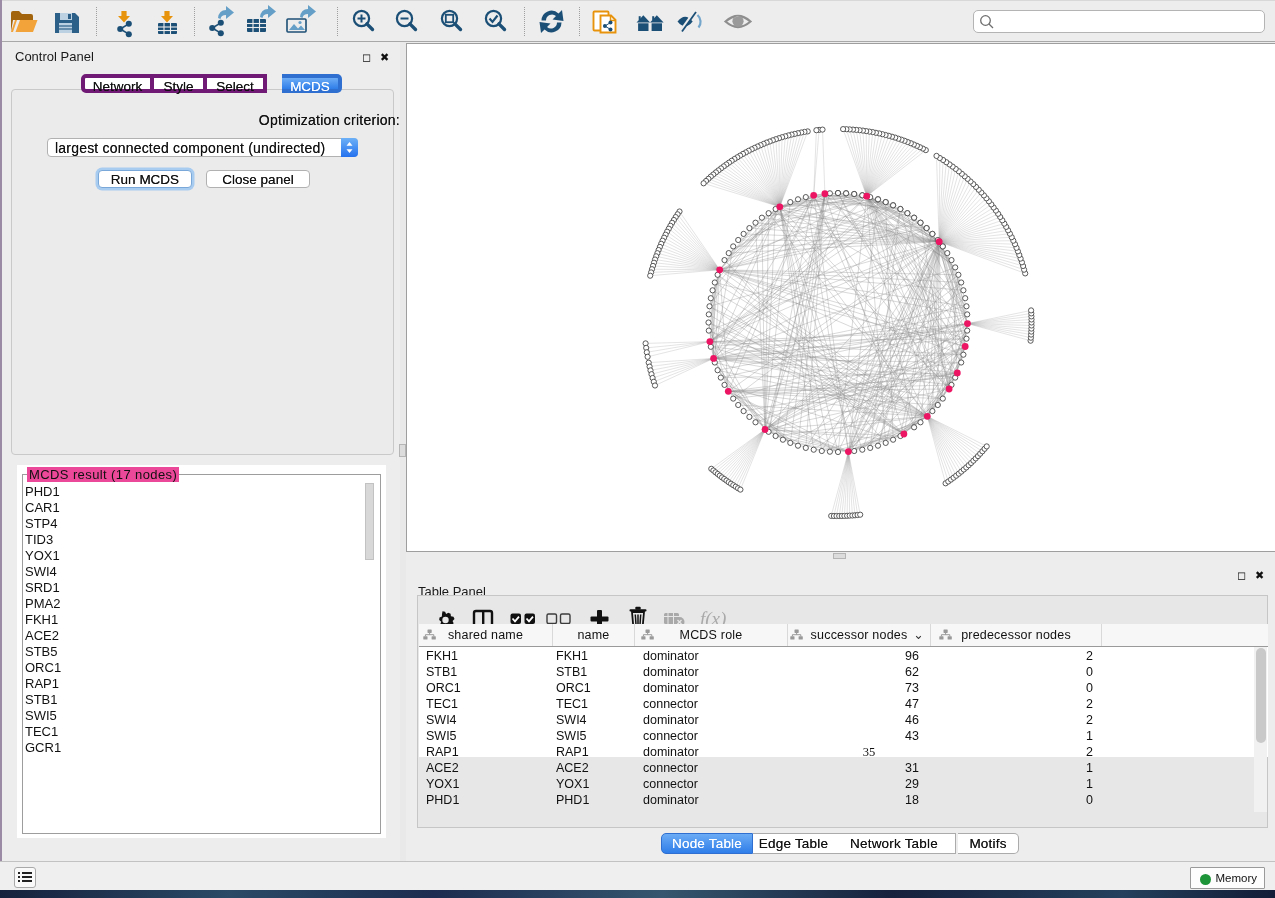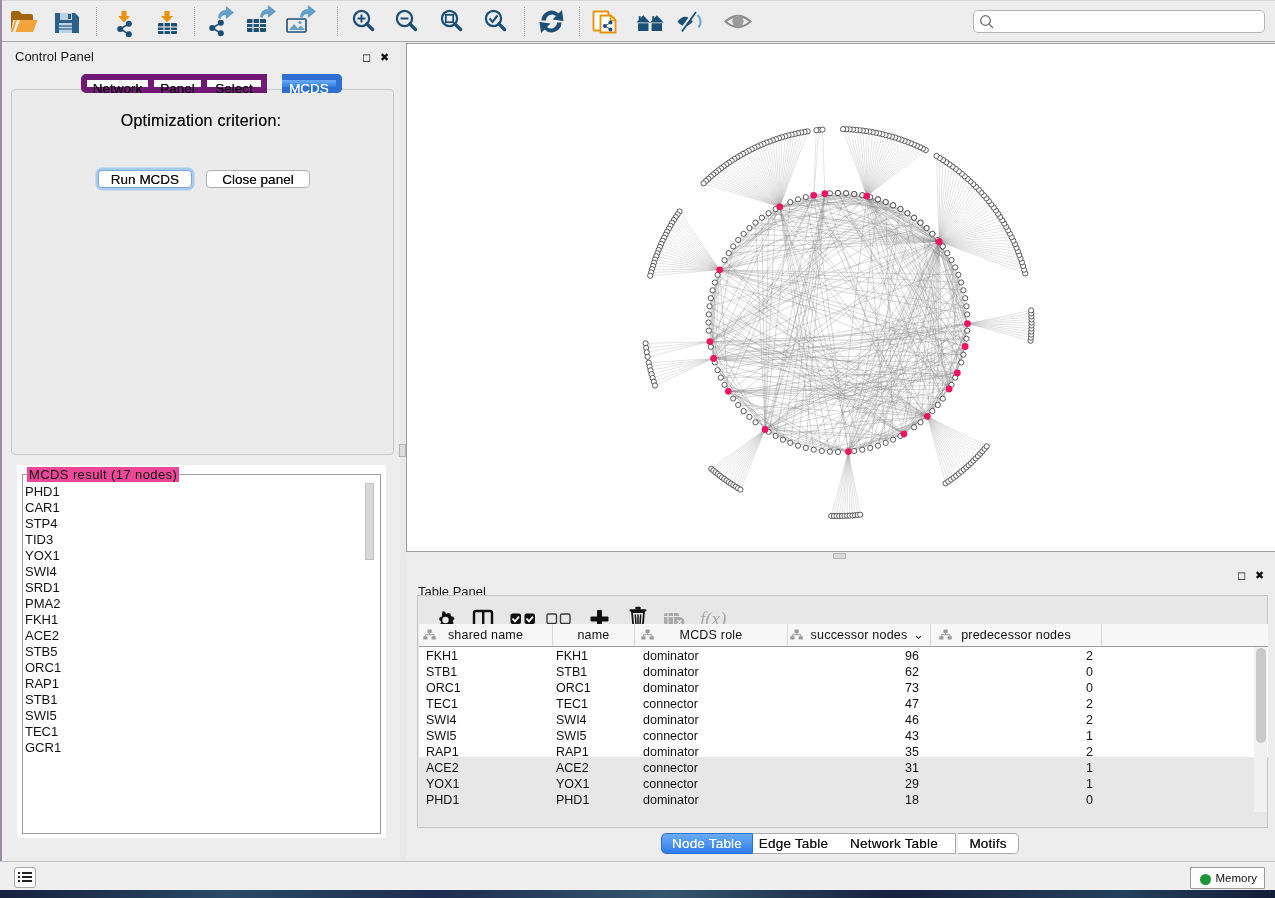--- a/index.html
+++ b/index.html
@@ -10,24 +10,24 @@
 .tsep{position:absolute;top:6px;height:29px;width:0;border-left:1px dotted #9f9f9f;}
 #searchbox{position:absolute;left:973px;top:9px;width:292px;height:23px;background:#fff;border:1px solid #b4b4b4;border-radius:5px;}
 
 #ledge{left:0;top:0;width:2px;height:890px;background:#9b8ba4;}
 #bstrip{left:0;top:890px;width:1275px;height:8px;background:linear-gradient(90deg,#16213d,#2a4a66 18%,#1d2c50 34%,#35566e 52%,#16213d 70%,#24405c 88%,#121c36);}
 
 #cpanel{left:2px;top:42px;width:398px;height:819px;background:#ededed;}
 #cp-title{left:13px;top:7px;font-size:13px;color:#1a1a1a;}
 .wicon{position:absolute;top:9px;font-size:11px;color:#111;}
 #cp-tabs{left:79px;top:32px;height:19px;}
-.tab{position:absolute;top:0;height:19px;border:6px solid #701a75;background:#fff;font-size:13.5px;color:#111;text-align:center;line-height:18px;text-shadow:0 0 0.45px rgba(0,0,0,0.75);}
+.tab{position:absolute;top:0;height:19px;border:4px solid #701a75;background:#fff;font-size:13.5px;color:#111;text-align:center;line-height:18px;text-shadow:0 0 0.45px rgba(0,0,0,0.75);}
 .tab.sel{background:linear-gradient(#6cacf5,#2e7de9);color:#fff;border-color:#2e6fd0;text-shadow:0 0 0.45px rgba(255,255,255,0.8);}
 #cp-box{left:9px;top:47px;width:383px;height:366px;border:1px solid #c9c9c9;border-radius:4px;background:#ebebeb;}
-#opt-label{left:0;top:70px;width:398px;text-align:center;font-size:16px;letter-spacing:0.25px;color:#111;text-shadow:0 0 0.45px rgba(0,0,0,0.75);}
+#opt-label{left:0;top:70px;width:398px;text-align:right;font-size:14px;letter-spacing:0.25px;color:#111;text-shadow:0 0 0.45px rgba(0,0,0,0.75);}
 #dd{left:45px;top:96px;width:311px;height:19px;background:#fff;border:1px solid #b1b1b1;border-radius:4px;}
 #dd-txt{position:absolute;left:7px;top:1px;font-size:14px;letter-spacing:0.2px;color:#111;line-height:17px;text-shadow:0 0 0.45px rgba(0,0,0,0.7);}
 #dd-btn{position:absolute;right:-1px;top:-1px;width:17px;height:19px;border-radius:0 4px 4px 0;background:linear-gradient(#6db1f7,#2471ee);}
 .btn{position:absolute;height:18px;background:#fff;border:1px solid #b1b1b1;border-radius:4px;font-size:13.5px;color:#111;text-align:center;line-height:17px;text-shadow:0 0 0.45px rgba(0,0,0,0.75);}
 #btn-run{left:96px;top:128px;width:94px;box-shadow:0 0 0 2.5px #a8cbf0;border-color:#7aa8d8;}
 #btn-close{left:204px;top:128px;width:104px;}
 
 #fs-white{left:15px;top:423px;width:369px;height:373px;background:#fff;}
 #fs-border{left:20px;top:432px;width:359px;height:360px;border:1px solid #9d9d9d;}
 #fs-legend{left:25px;top:425px;background:#ec4899;font-size:13px;letter-spacing:0.4px;color:#111;padding:0 2px;}
@@ -190,25 +190,32 @@
 <div class="abs" id="ledge"></div>
 <div class="abs" id="bstrip"></div>
 
 <div class="abs" id="cpanel">
   <div class="abs" id="cp-title">Control Panel</div>
   <div class="wicon" style="left:360px;">◻</div>
   <div class="wicon" style="left:378px;">✖</div>
   <div class="abs" id="cp-box"></div>
   <div class="abs" id="cp-tabs">
     <div class="tab" style="left:0px;width:73px;border-radius:5px 0 0 5px;">Network</div>
-    <div class="tab" style="left:73px;width:53px;border-left:none;">Panel</div>
+    <div class="tab" style="left:73px;width:53px;border-left:none;">Style</div>
     <div class="tab" style="left:126px;width:60px;border-left:none;">Select</div>
     <div class="tab sel" style="left:186px;width:60px;border-left:none;border-radius:0 5px 5px 0;margin-left:15px;">MCDS</div>
   </div>
   <div class="abs" id="opt-label">Optimization criterion:</div>
+  <div class="abs" id="dd">
+      <span id="dd-txt">largest connected component (undirected)</span>
+      <span id="dd-btn"><svg width="17" height="19" viewBox="0 0 17 19">
+          <path d="M8.5 4 L11.5 7.8 H5.5 z" fill="#fff"></path>
+          <path d="M8.5 15 L11.5 11.2 H5.5 z" fill="#fff"></path>
+        </svg></span>
+    </div>
   <div class="btn" id="btn-run">Run MCDS</div>
   <div class="btn" id="btn-close">Close panel</div>
   <div class="abs" id="fs-white"></div>
   <div class="abs" id="fs-border"></div>
   <div class="abs" id="fs-legend">MCDS result (17 nodes)</div>
   <div class="abs" id="fs-scroll"></div>
   <div class="abs" id="fs-list">PHD1<br>CAR1<br>STP4<br>TID3<br>YOX1<br>SWI4<br>SRD1<br>PMA2<br>FKH1<br>ACE2<br>STB5<br>ORC1<br>RAP1<br>STB1<br>SWI5<br>TEC1<br>GCR1</div>
 </div>
 
 <div class="abs" id="vsplit"></div>
@@ -1190,21 +1197,21 @@
           <span style="left:7px;">SWI5</span>
           <span style="left:137px;">SWI5</span>
           <span style="left:224px;">connector</span>
           <span style="left:400px;width:100px;text-align:right;">43</span>
           <span style="left:574px;width:100px;text-align:right;">1</span>
         </div>
 <div class="trow" style="top:120px;">
           <span style="left:7px;">RAP1</span>
           <span style="left:137px;">RAP1</span>
           <span style="left:224px;">dominator</span>
-          <span style="left:400px;width:100px;text-align:right;">35</span>
+          <span style="left:400px;width:100px;text-align:center;font-family:Liberation Serif, serif;">35</span>
           <span style="left:574px;width:100px;text-align:right;">2</span>
         </div>
 <div class="trow" style="top:136px;">
           <span style="left:7px;">ACE2</span>
           <span style="left:137px;">ACE2</span>
           <span style="left:224px;">connector</span>
           <span style="left:400px;width:100px;text-align:right;">31</span>
           <span style="left:574px;width:100px;text-align:right;">1</span>
         </div>
 <div class="trow" style="top:152px;">

